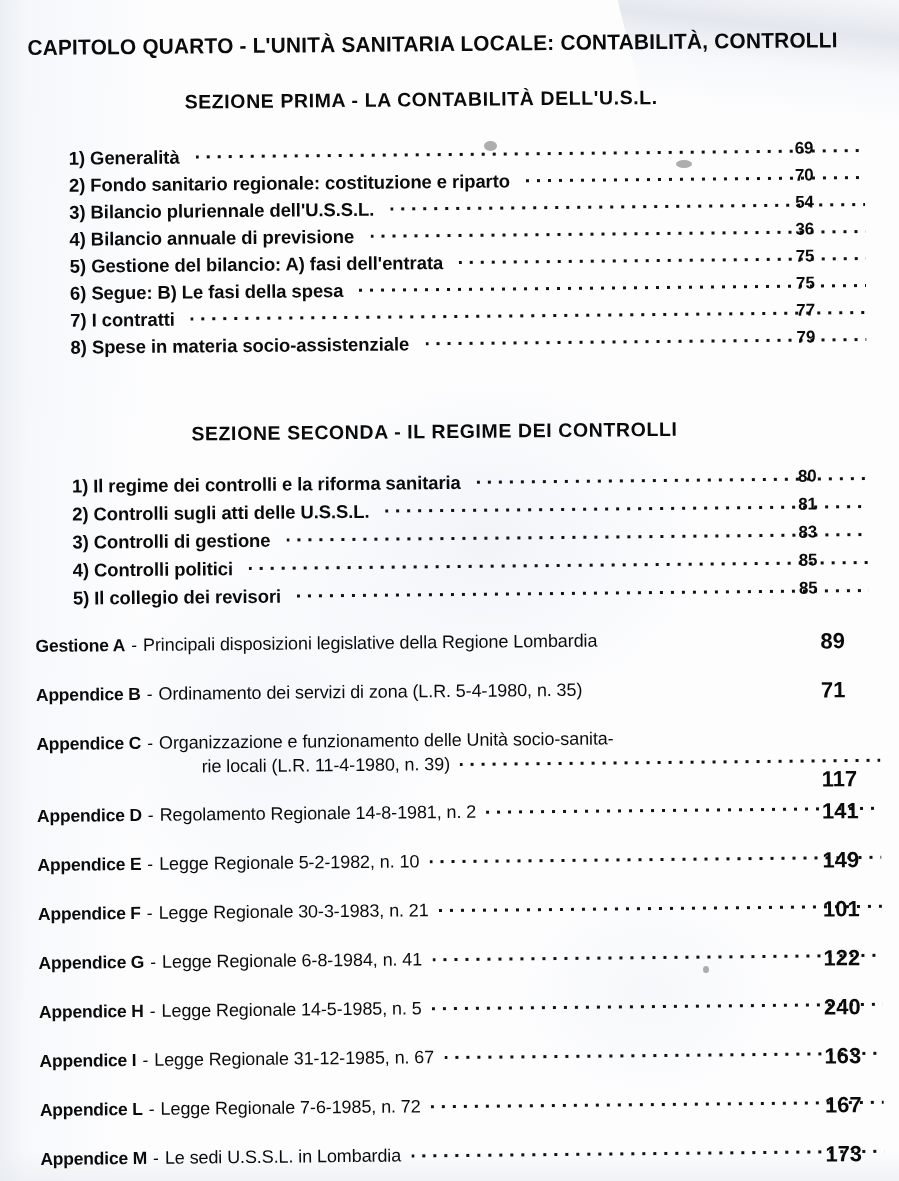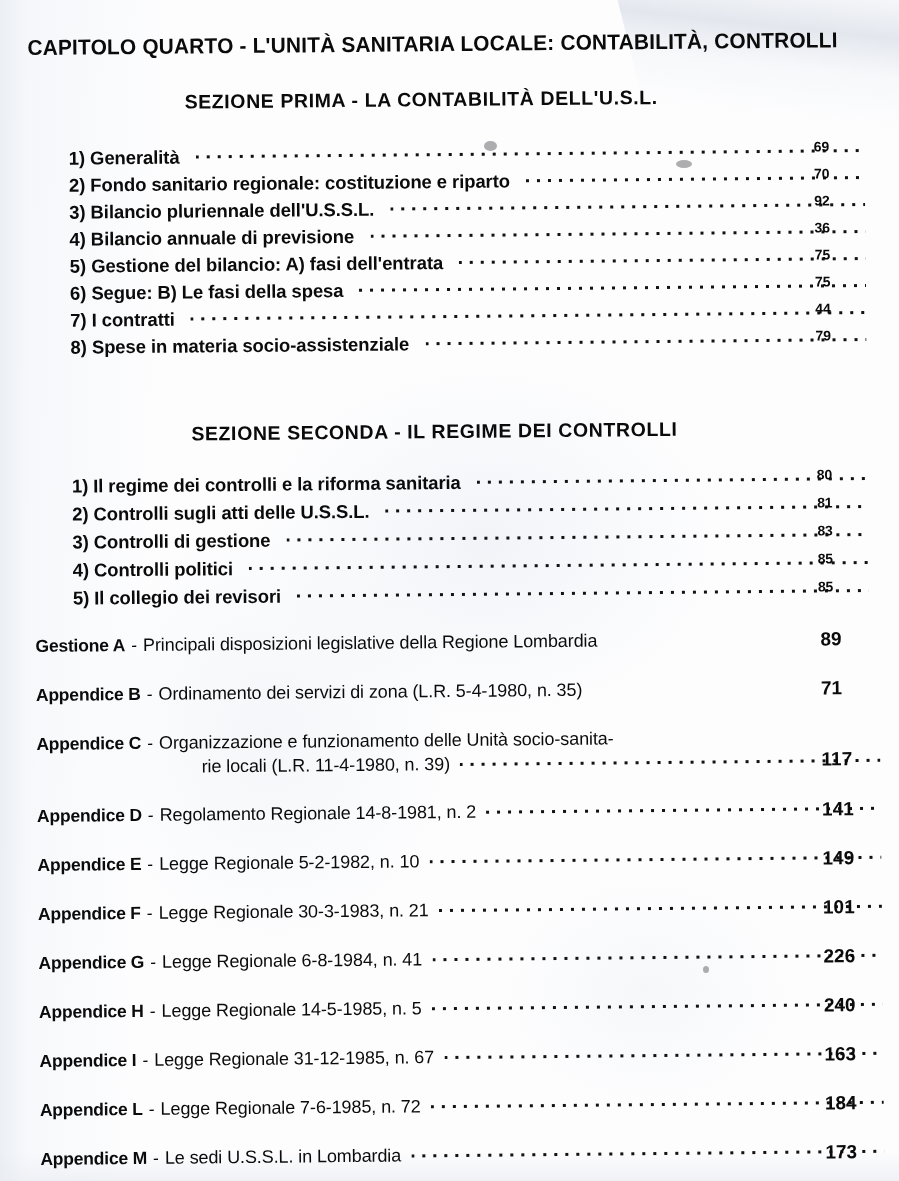--- a/index.html
+++ b/index.html
@@ -142,24 +142,24 @@
     position: absolute;
     left: 0; right: 0;
     bottom: 0.22em;
     height: 3px;
     background-image: radial-gradient(circle at 1.6px 1.5px, #121212 1.5px, rgba(0,0,0,0) 1.8px);
     background-size: 11px 3px;
     background-repeat: repeat-x;
   }
   .toc-page {
     position: absolute;
-    left: 745px;
+    left: 726px;
     width: 60px;
     text-align: left;
-    font-size: 14px;
+    font-size: 17px;
     font-weight: 700;
   }
 
   
   .appendix-list {
     position: absolute;
     left: 34px;
     top: 632px;
     width: 850px;
   }
@@ -217,25 +217,25 @@
     background-size: 11px 3px;
     background-repeat: repeat-x;
   }
   .app-leader.hidden::after { display: none; }
 
   .app-page {
     position: absolute;
     left: 785px;
     top: 0;
     width: 70px;
-    font-size: 19px;
+    font-size: 22px;
     font-weight: 700;
     text-align: left;
   }
-  .appendix-row.two-line .app-page { top: 22px; }
+  .appendix-row.two-line .app-page { top: 40px; }
 </style>
 </head>
 <body>
 
 <div id="page">
 
   <div class="edge-shade-left"></div>
   <div class="edge-shade-bottom"></div>
   <div class="corner-curl"></div>
   <div class="paper-tint"></div>
@@ -257,41 +257,41 @@
           <span class="toc-page">69</span>
         </div>
         <div class="toc-row">
           <span class="toc-label">2) Fondo sanitario regionale: costituzione e riparto</span>
           <span class="leader"></span>
           <span class="toc-page">70</span>
         </div>
         <div class="toc-row">
           <span class="toc-label">3) Bilancio pluriennale dell'U.S.S.L.</span>
           <span class="leader"></span>
-          <span class="toc-page">92</span>
+          <span class="toc-page">54</span>
         </div>
         <div class="toc-row">
           <span class="toc-label">4) Bilancio annuale di previsione</span>
           <span class="leader"></span>
           <span class="toc-page">36</span>
         </div>
         <div class="toc-row">
           <span class="toc-label">5) Gestione del bilancio: A) fasi dell'entrata</span>
           <span class="leader"></span>
           <span class="toc-page">75</span>
         </div>
         <div class="toc-row">
           <span class="toc-label">6) Segue: B) Le fasi della spesa</span>
           <span class="leader"></span>
           <span class="toc-page">75</span>
         </div>
         <div class="toc-row">
           <span class="toc-label">7) I contratti</span>
           <span class="leader"></span>
-          <span class="toc-page">44</span>
+          <span class="toc-page">77</span>
         </div>
         <div class="toc-row">
           <span class="toc-label">8) Spese in materia socio-assistenziale</span>
           <span class="leader"></span>
           <span class="toc-page">79</span>
         </div>
       </div>
 
     <div class="section-title" id="sec2-title">SEZIONE SECONDA - IL REGIME DEI CONTROLLI</div>
 
@@ -381,21 +381,21 @@
           </div>
           <span class="app-page">101</span>
         </div>
         <div class="appendix-row">
           <div class="app-line">
             <span class="app-tag">Appendice G</span>
             <span class="app-dash">-</span>
             <span class="app-text">Legge Regionale 6-8-1984, n. 41</span>
             <span class="app-leader"></span>
           </div>
-          <span class="app-page">226</span>
+          <span class="app-page">122</span>
         </div>
         <div class="appendix-row">
           <div class="app-line">
             <span class="app-tag">Appendice H</span>
             <span class="app-dash">-</span>
             <span class="app-text">Legge Regionale 14-5-1985, n. 5</span>
             <span class="app-leader"></span>
           </div>
           <span class="app-page">240</span>
         </div>
@@ -408,21 +408,21 @@
           </div>
           <span class="app-page">163</span>
         </div>
         <div class="appendix-row">
           <div class="app-line">
             <span class="app-tag">Appendice L</span>
             <span class="app-dash">-</span>
             <span class="app-text">Legge Regionale 7-6-1985, n. 72</span>
             <span class="app-leader"></span>
           </div>
-          <span class="app-page">184</span>
+          <span class="app-page">167</span>
         </div>
         <div class="appendix-row">
           <div class="app-line">
             <span class="app-tag">Appendice M</span>
             <span class="app-dash">-</span>
             <span class="app-text">Le sedi U.S.S.L. in Lombardia</span>
             <span class="app-leader"></span>
           </div>
           <span class="app-page">173</span>
         </div>

